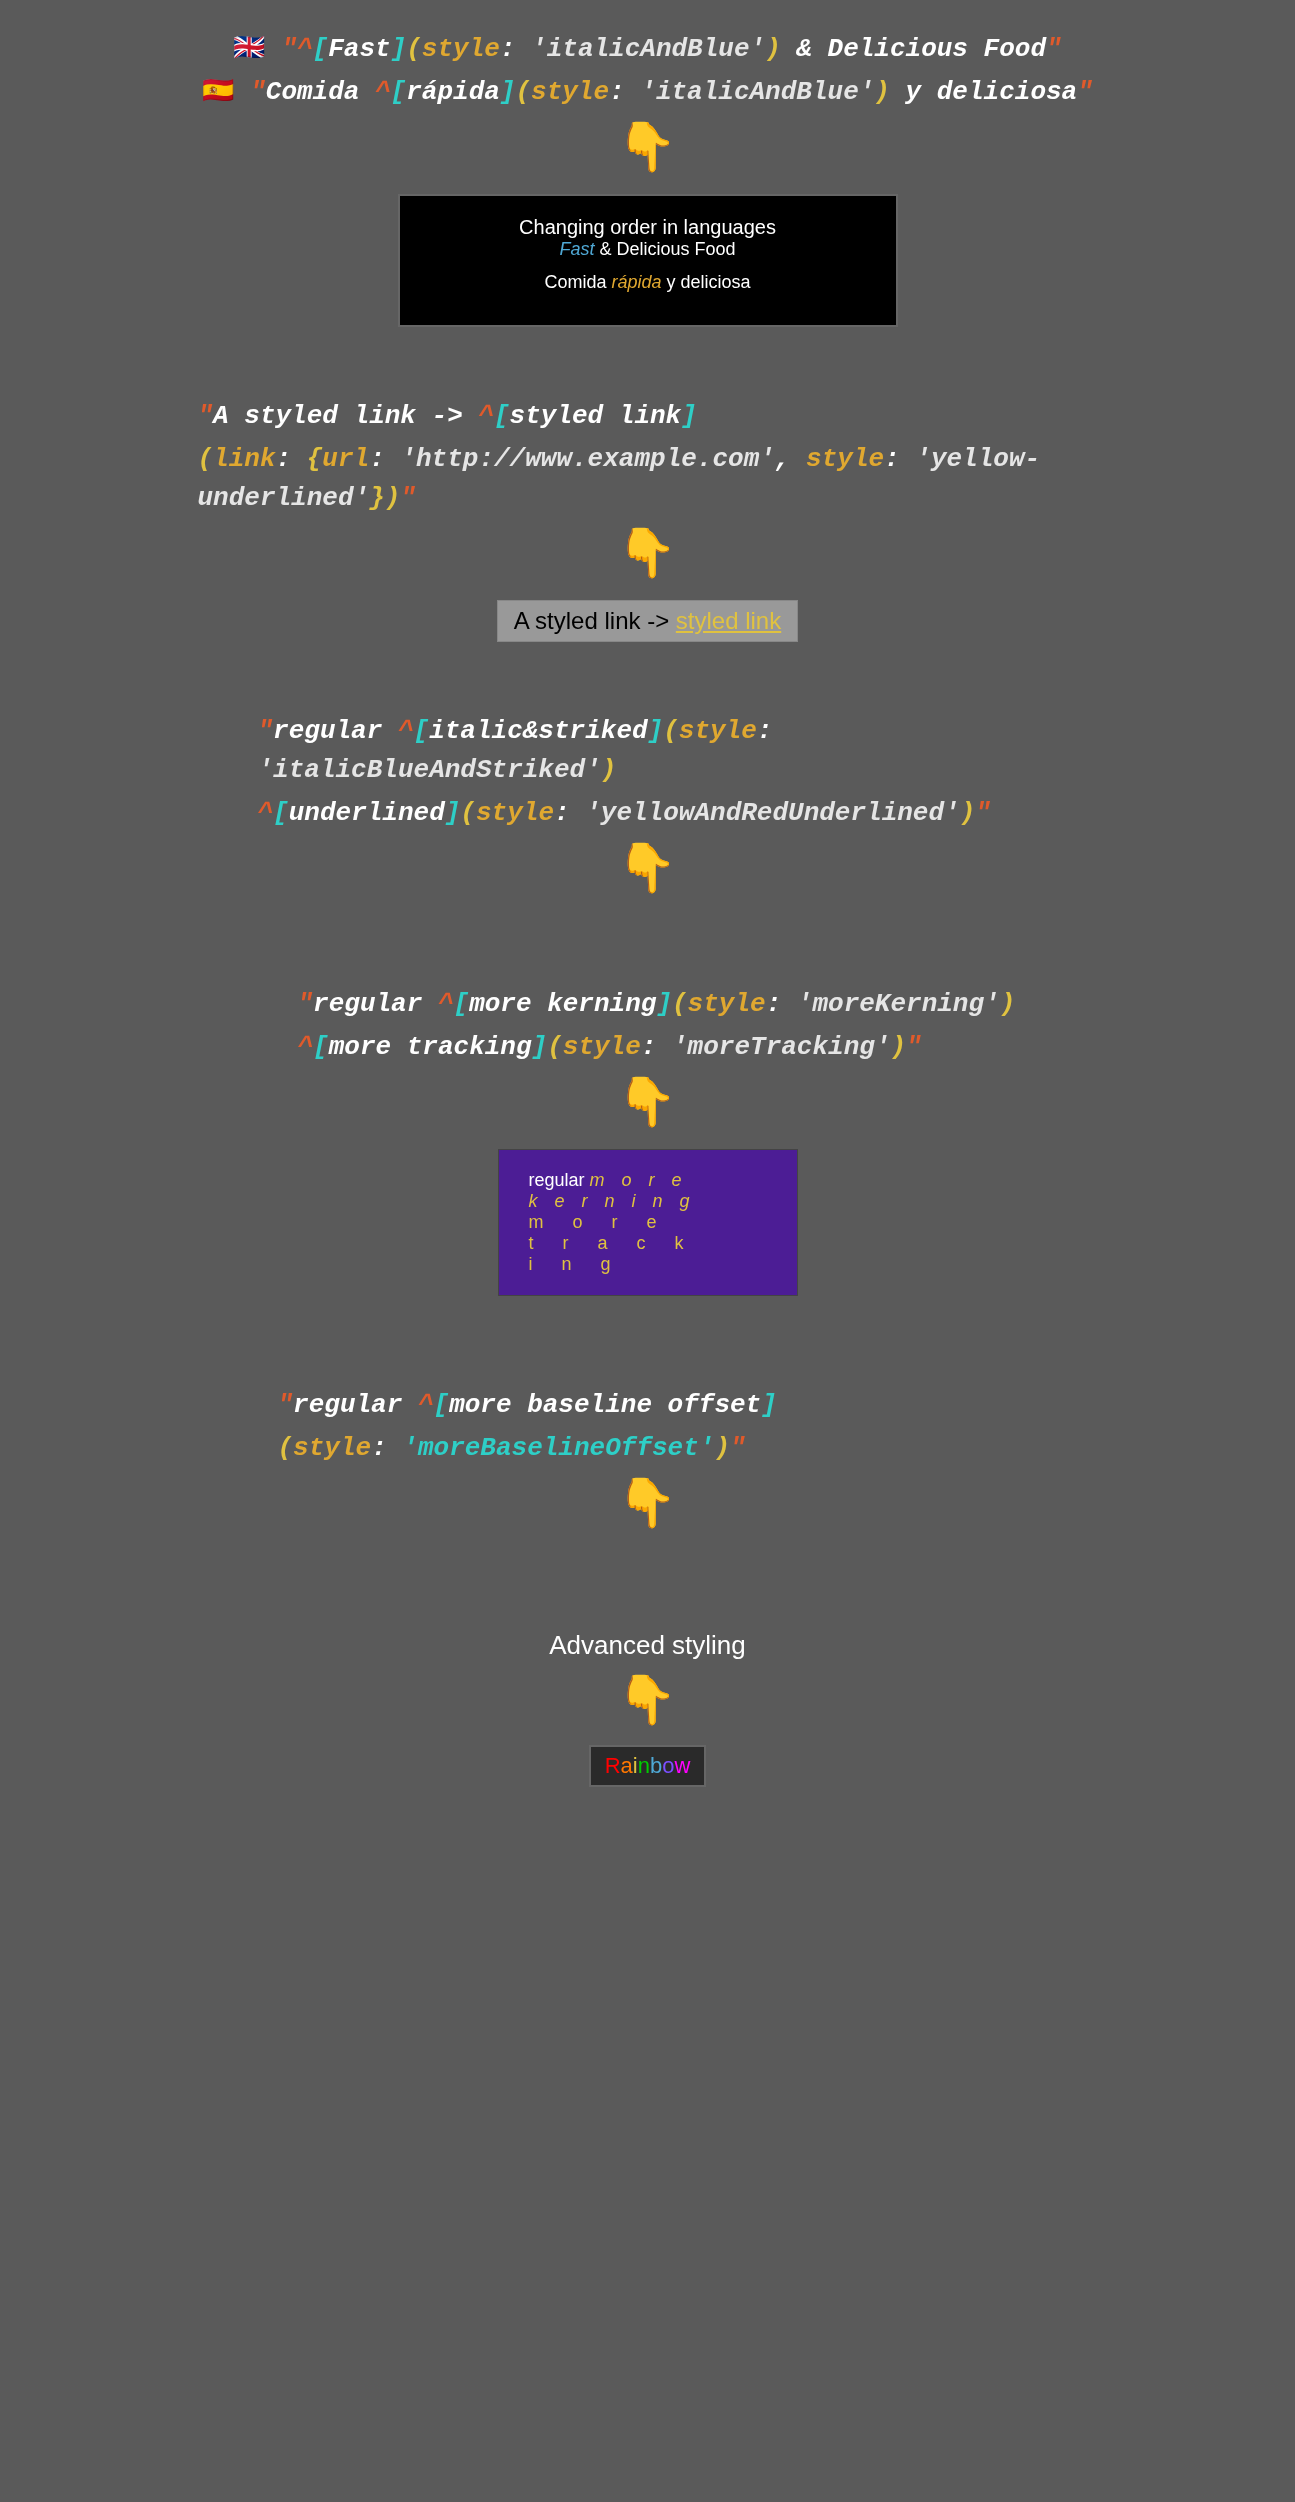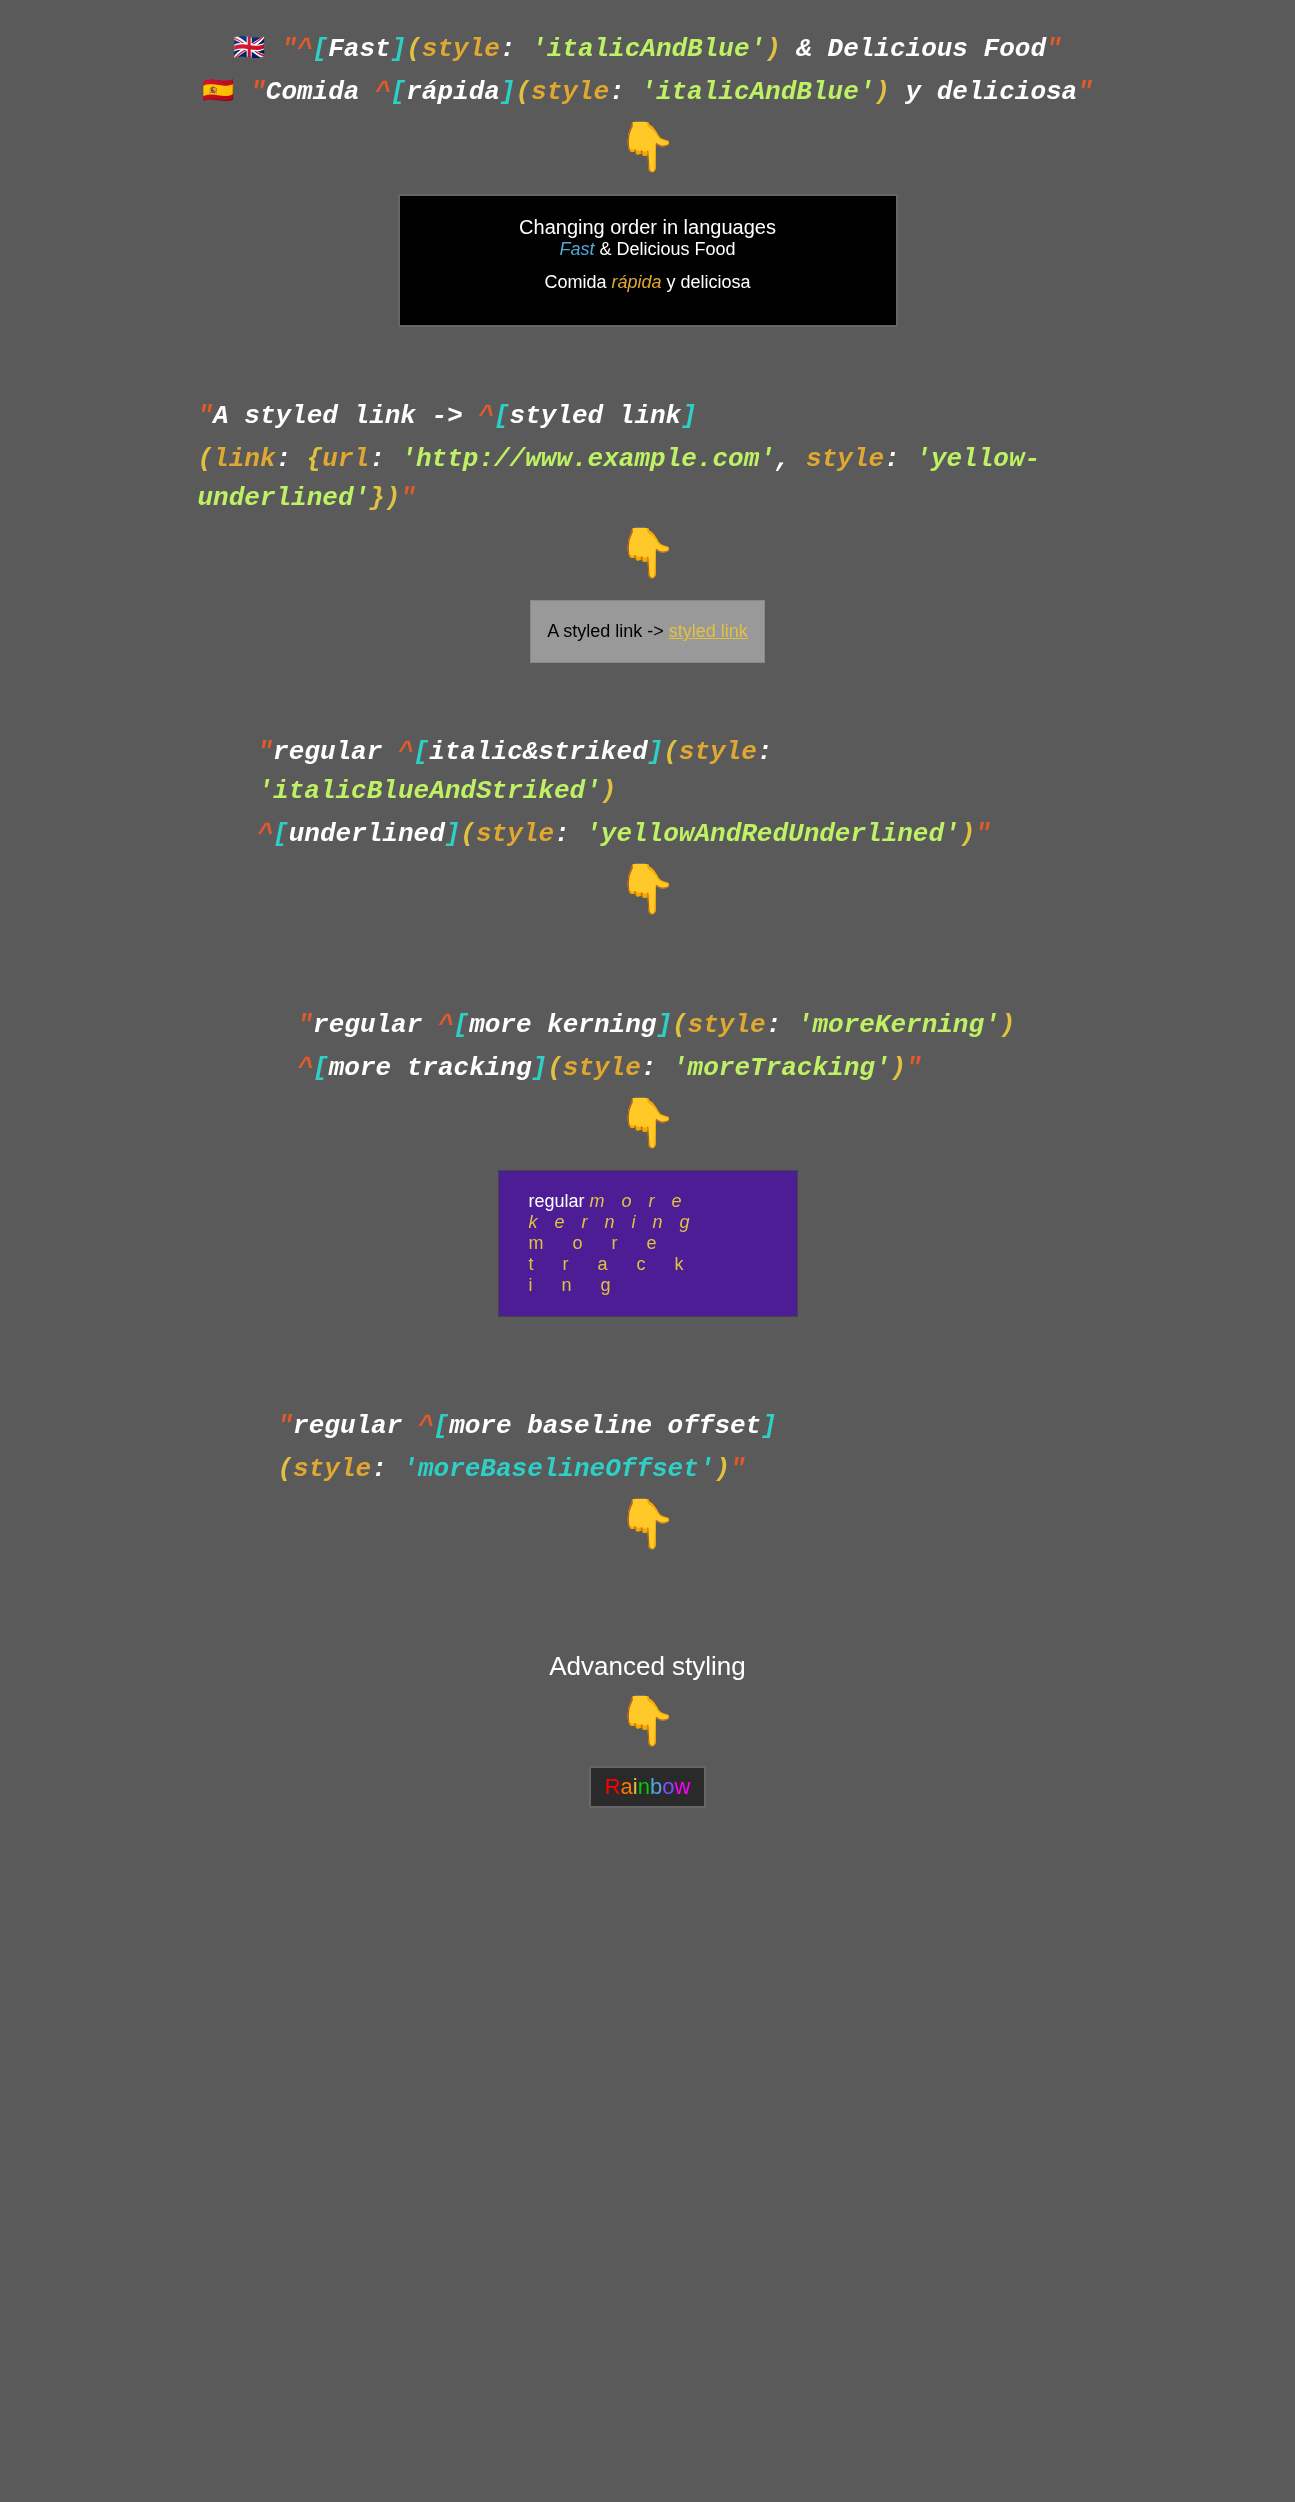--- a/index.html
+++ b/index.html
@@ -31,21 +31,21 @@
       text-align: center;
       line-height: 1.5;
       margin-bottom: 4px;
     }
 
     .red { color: #e05a2b; }
     .orange-red { color: #e05a2b; }
     .teal { color: #2ecfc7; }
     .yellow { color: #e0c240; }
     .white { color: #ffffff; }
-    .blue-text { color: #bef264; }
+    .blue-text { color: #e5e5e5; }
 
     .arrow {
       font-size: 48px;
       margin: 10px 0;
       text-align: center;
       line-height: 1;
     }
 
     .demo-box-dark {
       background-color: #000;
@@ -72,23 +72,23 @@
       color: #fff;
       margin-bottom: 12px;
     }
 
     .demo-fast { color: #4fa8d5; font-style: italic; }
     .demo-rapida { color: #e0a830; font-style: italic; }
 
     .demo-link-box {
       background-color: #999;
       border: 1px solid #888;
-      padding: 20px 16px;
-      font-family: Arial, sans-serif;
-      font-size: 18px;
+      padding: 6px 16px;
+      font-family: Arial, sans-serif;
+      font-size: 24px;
       color: #000;
       margin-top: 10px;
     }
 
     .demo-link-box a, .styled-link {
       color: #e0c240;
       text-decoration: underline;
     }
 
     

